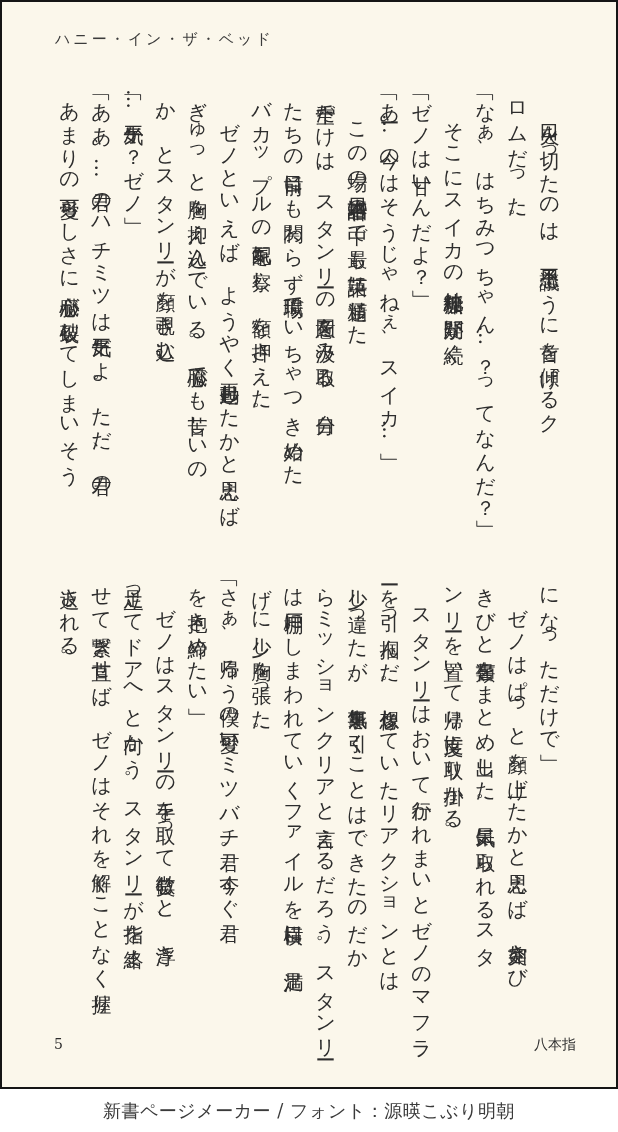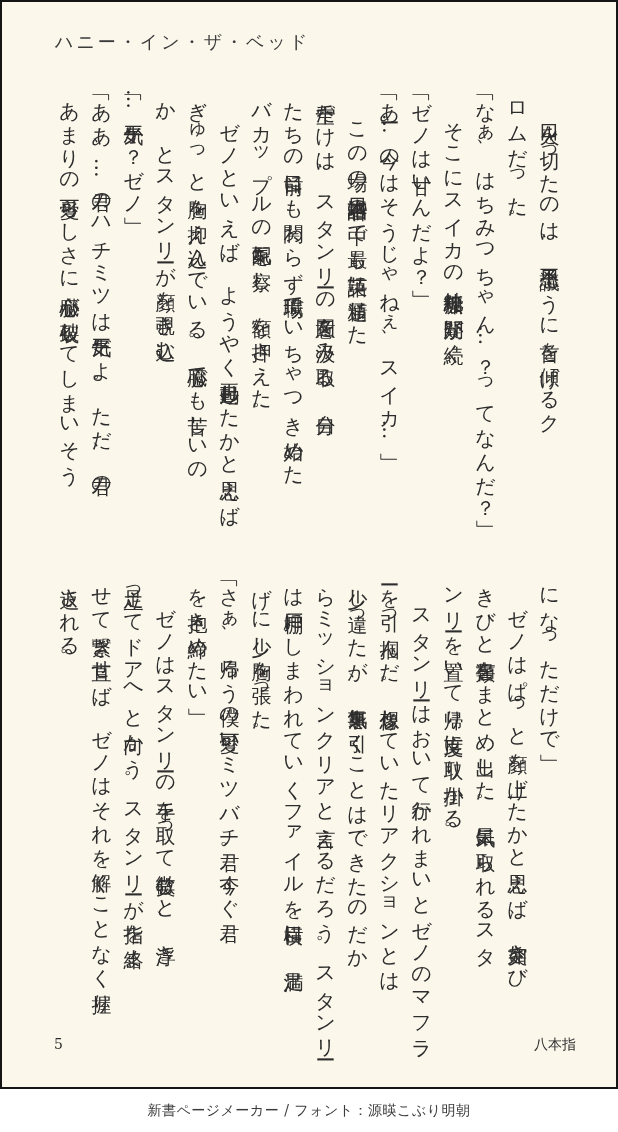--- a/index.html
+++ b/index.html
@@ -21,21 +21,21 @@
     width: 614px;
     height: 1085px;
     background: #FBF7EB;
     border: 2px solid #151515;
     box-sizing: content-box;
   }
   .page-header {
     position: absolute;
     left: 53px;
     top: 28px;
-    font-size: 18px;
+    font-size: 15px;
     letter-spacing: 3px;
     color: #3b3b3b;
   }
   .text-block {
     position: absolute;
     right: 50px;
     width: 516px;
     height: 486px;
     writing-mode: vertical-rl;
     text-orientation: mixed;
@@ -63,21 +63,21 @@
   .credit-bar {
     position: absolute;
     left: 0;
     top: 1089px;
     width: 618px;
     height: 43px;
     background: #ffffff;
     display: flex;
     align-items: center;
     justify-content: center;
-    font-size: 14px;
+    font-size: 18px;
     letter-spacing: 0.5px;
     color: #3a3a3a;
   }
 </style>
 </head>
 <body>
 
 <div class="page-card">
   <div class="page-header">ハニー・イン・ザ・ベッド</div>
 

